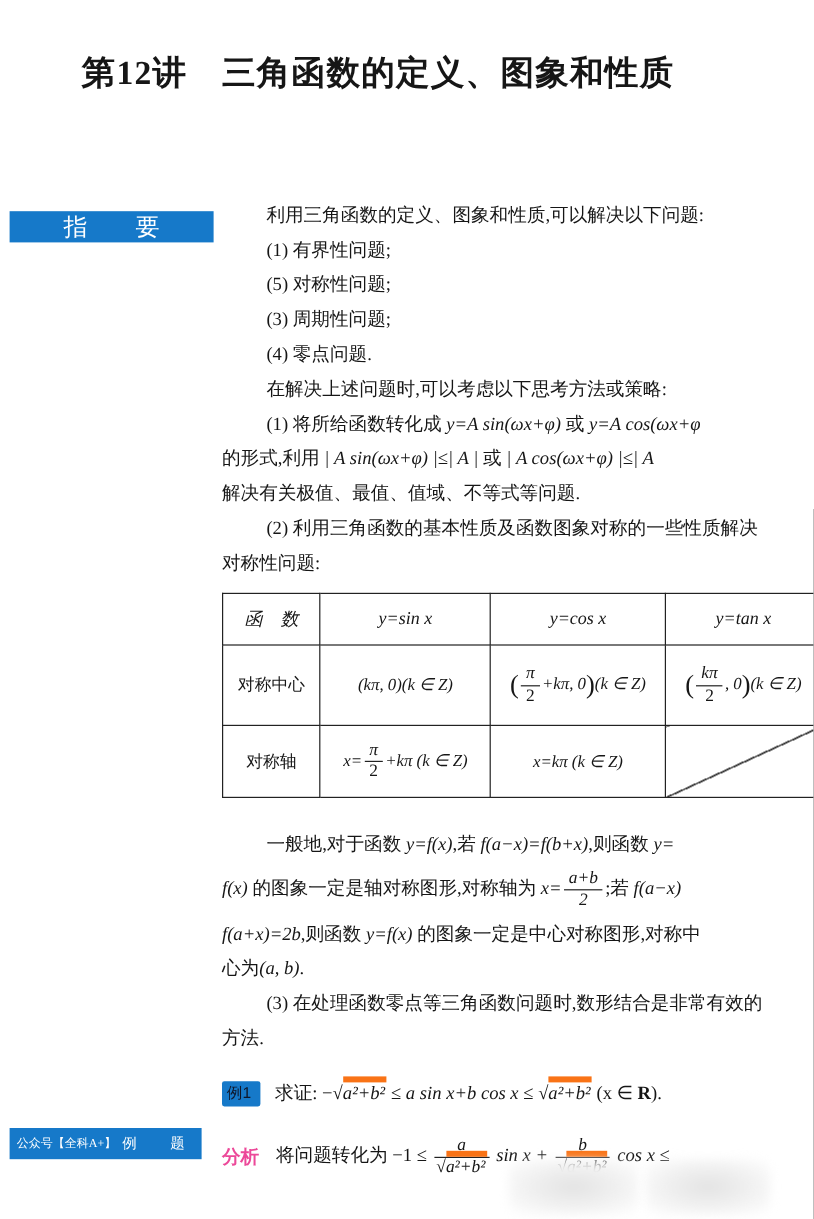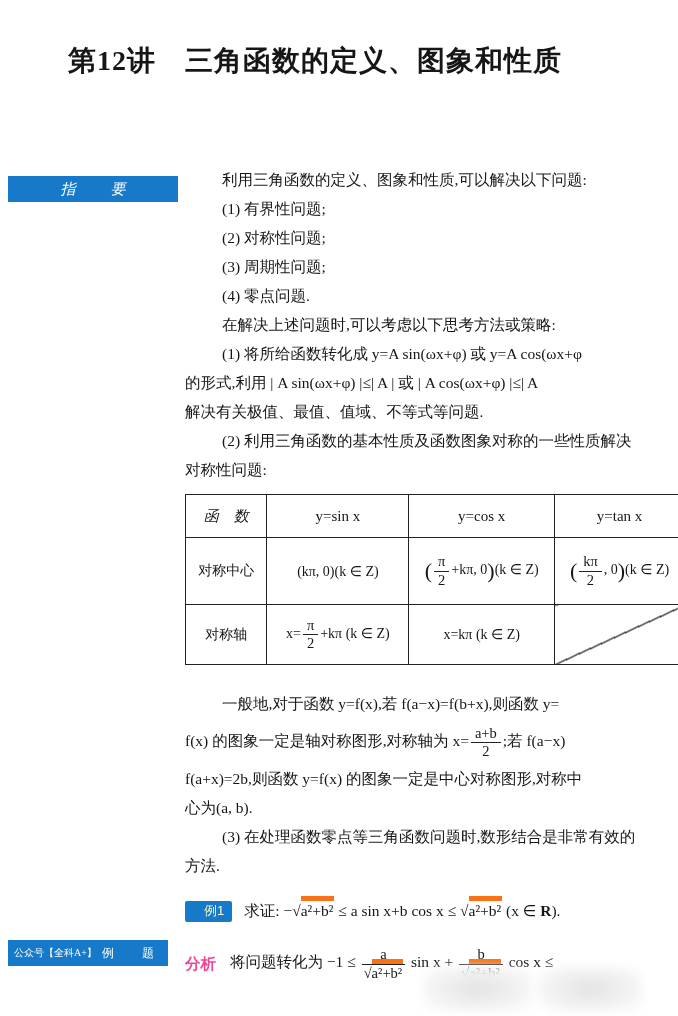--- a/index.html
+++ b/index.html
@@ -9,29 +9,29 @@
     margin:0 auto;
   }
   .title {
     position:absolute; left:68px; top:42px; width:560px;
     font-size:28px; font-weight:bold; letter-spacing:1px; white-space:nowrap;
   }
   .blue-box {
     position:absolute; left:8px; width:160px; height:26px;
     background:#1679c9; color:#fff; display:flex; align-items:center; justify-content:center;
   }
-  #zhiyao-box { top:176px; font-size:15px; letter-spacing:10px; padding-left:10px;font-style:italic; }
+  #zhiyao-box { top:176px; font-size:20px; letter-spacing:10px; padding-left:10px; }
   #ex-box { top:940px; justify-content:flex-start; padding-left:6px; box-sizing:border-box; }
   #ex-box .small { font-size:10px; margin-right:5px; letter-spacing:0; }
   #ex-box .big { font-size:12px; letter-spacing:8px; }
   .col { position:absolute; left:185px; top:165px; width:500px; }
   .line { white-space:nowrap; line-height:29px; height:29px; font-size:15.5px; }
   .line.indent { padding-left:37px; }
   .line.tall { height:46px; line-height:46px; }
-  .math { }
+  .math { font-style:italic; }
   .bold { font-weight:bold; }
   .frac { display:inline-block; vertical-align:middle; text-align:center; padding:0 2px; font-size:14.5px; }
   .frac .num { display:block; border-bottom:1px solid #222; padding:0 4px; line-height:1.2; }
   .frac .den { display:block; line-height:1.2; padding:0 2px; }
   .sqrt { white-space:nowrap; }
   .sqrt .rad { border-top:5px solid #f97316; padding:1px 1px 0 0; }
   table.tbl { border-collapse:collapse; margin-top:10px; table-layout:fixed; }
   .tbl td {
     border:1.2px solid #222; text-align:center; vertical-align:middle;
     font-size:14px; padding:2px 3px; overflow:hidden;
@@ -43,21 +43,21 @@
   .bigp { font-size:22px; vertical-align:middle; font-weight:300; }
   .diag {
     background:linear-gradient(to bottom right,
       transparent calc(50% - 0.7px), #333 calc(50% - 0.7px),
       #333 calc(50% + 0.7px), transparent calc(50% + 0.7px));
   }
   .para { margin-top:24px; }
   .bottom { position:absolute; left:185px; top:896px; width:500px; }
   .ex-row { display:flex; align-items:center; white-space:nowrap; font-size:15.5px; height:30px; }
   .badge {
-    background:#1679c9; color:#fef9c3; font-size:13px; padding:1px 8px 2px 19px;
+    background:#1679c9; color:#0f172a; font-size:13px; padding:1px 8px 2px 4px;
     border-radius:2px; margin-right:12px; flex:0 0 auto; font-family:"Liberation Sans",sans-serif;
   }
   .analysis-row { display:flex; align-items:center; white-space:nowrap; font-size:15.5px; margin-top:12px; height:52px; }
   .analysis-label { color:#ec4899; font-weight:bold; margin-right:14px; flex:0 0 auto; }
   .blur-patch {
     position:absolute; background:radial-gradient(ellipse at center, #e3e3e3 0%, #f2f2f2 55%, rgba(255,255,255,0) 100%);
     filter:blur(4px); border-radius:10px; z-index:5; pointer-events:none;
   }
   #blur1 { left:424px; top:966px; width:108px; height:46px; }
   #blur2 { left:538px; top:966px; width:104px; height:46px; }
@@ -71,21 +71,21 @@
 
   <div class="blue-box" id="zhiyao-box">
     <span>指　要</span>
   </div>
 
   <div class="col">
 
     <div>
         <div class="line indent"><span>利用三角函数的定义、图象和性质,可以解决以下问题:</span></div>
         <div class="line indent"><span>(1) 有界性问题;</span></div>
-        <div class="line indent"><span>(2) 对称性问题;</span></div>
+        <div class="line indent"><span>(5) 对称性问题;</span></div>
         <div class="line indent"><span>(3) 周期性问题;</span></div>
         <div class="line indent"><span>(4) 零点问题.</span></div>
         <div class="line indent"><span>在解决上述问题时,可以考虑以下思考方法或策略:</span></div>
         <div class="line indent"><span>(1) 将所给函数转化成 </span><span class="math">y=A sin(ωx+φ)</span><span> 或 </span><span class="math">y=A cos(ωx+φ</span></div>
         <div class="line"><span>的形式,利用 </span><span class="math">| A sin(ωx+φ) |≤| A |</span><span> 或 </span><span class="math">| A cos(ωx+φ) |≤| A</span></div>
         <div class="line"><span>解决有关极值、最值、值域、不等式等问题.</span></div>
         <div class="line indent"><span>(2) 利用三角函数的基本性质及函数图象对称的一些性质解决</span></div>
         <div class="line"><span>对称性问题:</span></div>
       </div>
 

